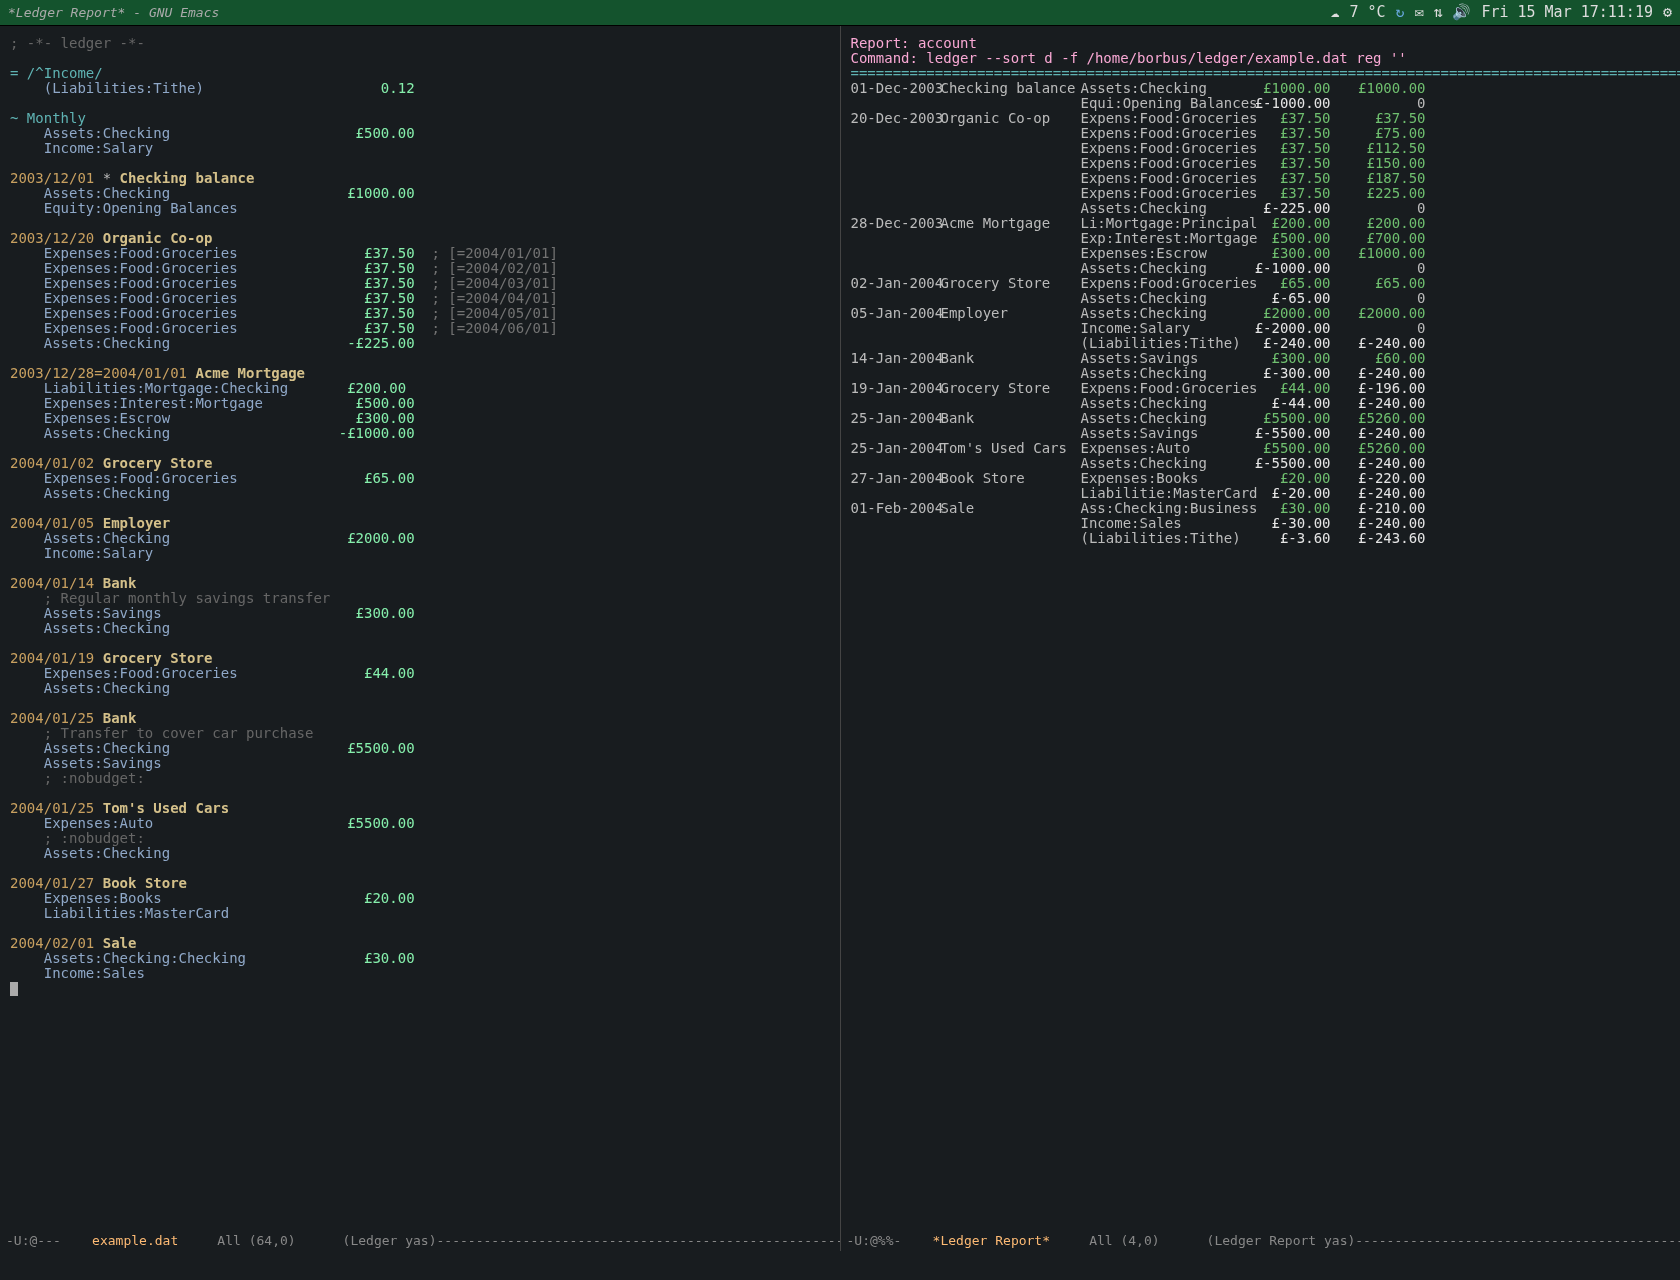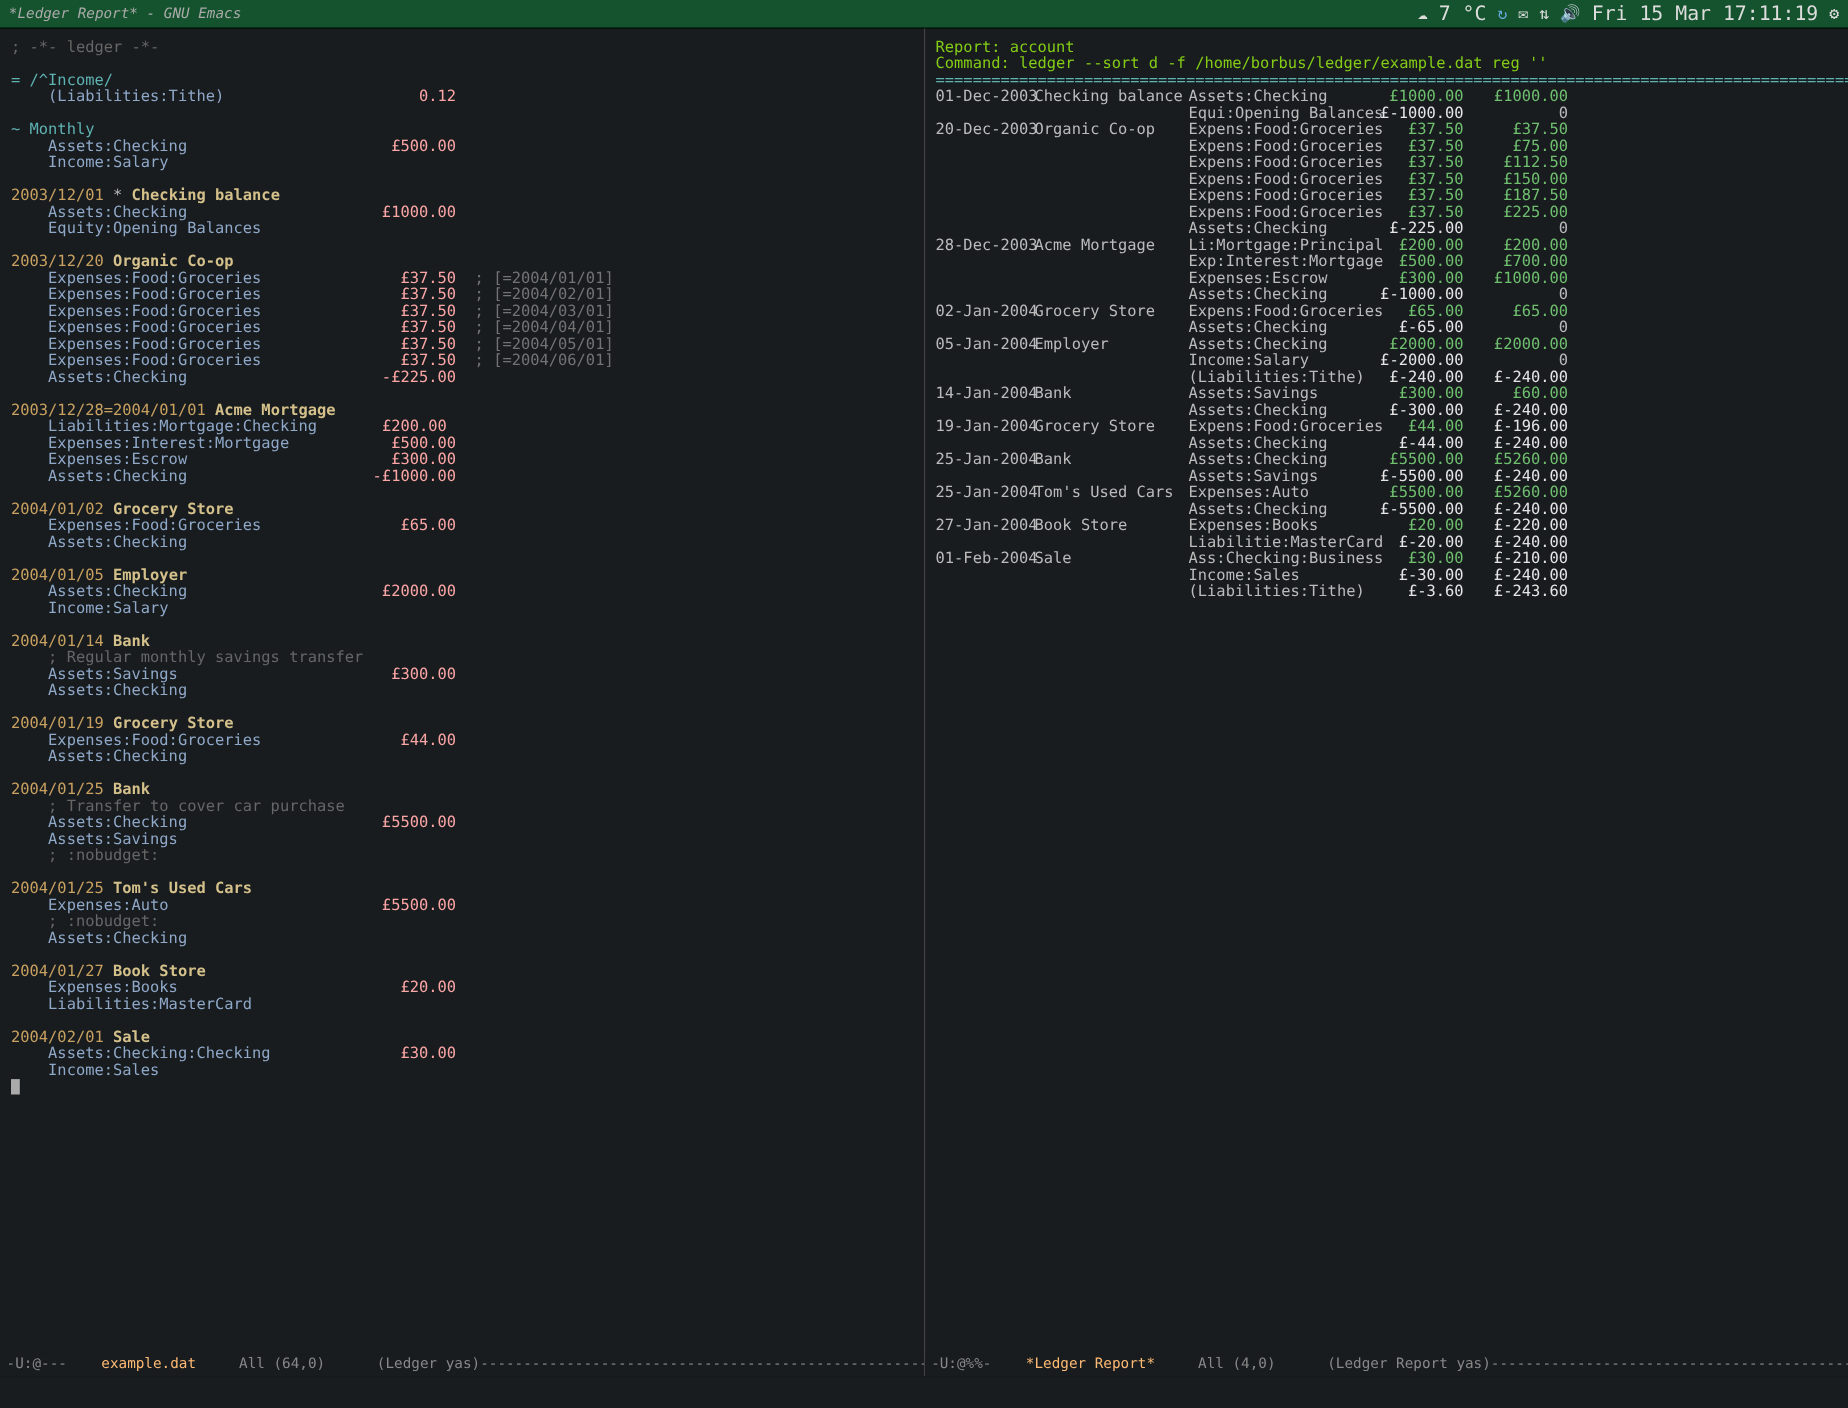--- a/index.html
+++ b/index.html
@@ -1,32 +1,32 @@
 <!DOCTYPE html>
 <html><head>
 <meta charset="utf-8">
 <style>
   html,body{margin:0;padding:0;width:1680px;height:1280px;background:#000;overflow:hidden;font-family:monospace;}
   .titlebar{background:#14532d;color:#aaa;height:25px;line-height:25px;font-size:13px;position:relative;border-bottom:1px solid #000;}
   .title-text{position:absolute;left:8px;font-style:italic;}
   .tray{position:absolute;right:8px;display:flex;gap:10px;align-items:center;height:25px;color:#ddd;}
-  .tray span{font-size:18px;}
+  .tray span{font-size:15px;}
   .tray .ico{font-size:15px;}
   .workspace{display:flex;height:1225px;background:#181c1f;color:#bbb;font-size:14px;line-height:15px;}
   .pane{flex:1;position:relative;overflow:hidden;}
   .pane-left{border-right:1px solid #444;}
   .buf{padding:10px 10px 0 10px;white-space:pre;font-family:monospace;}
   .c-comment{color:#666;}
   .c-directive{color:#5fb3b3;}
   .c-date{color:#c8a060;}
   .c-payee{color:#d4c08a;font-weight:bold;}
   .c-account{color:#8fa8c8;}
-  .c-amount{color:#fca5a5;}
+  .c-amount{color:#86efac;}
   .c-effdate{color:#737373;}
-  .c-header{color:#84cc16;}
+  .c-header{color:#f9a8d4;}
   .c-sep{color:#5fb3b3;}
   .c-pos{color:#6fbf6f;}
   .c-neg{color:#e5e5e5;}
   .c-zero{color:#bbb;}
   .cursor{display:inline-block;width:8px;height:14px;background:#aaa;vertical-align:middle;}
   .rline{display:flex;}
   .rline .rc1{width:90px;color:#bbb;}
   .rline .rc2{width:140px;color:#bbb;}
   .rline .rc3{width:155px;color:#bbb;}
   .rline .rc4{width:95px;text-align:right;}

